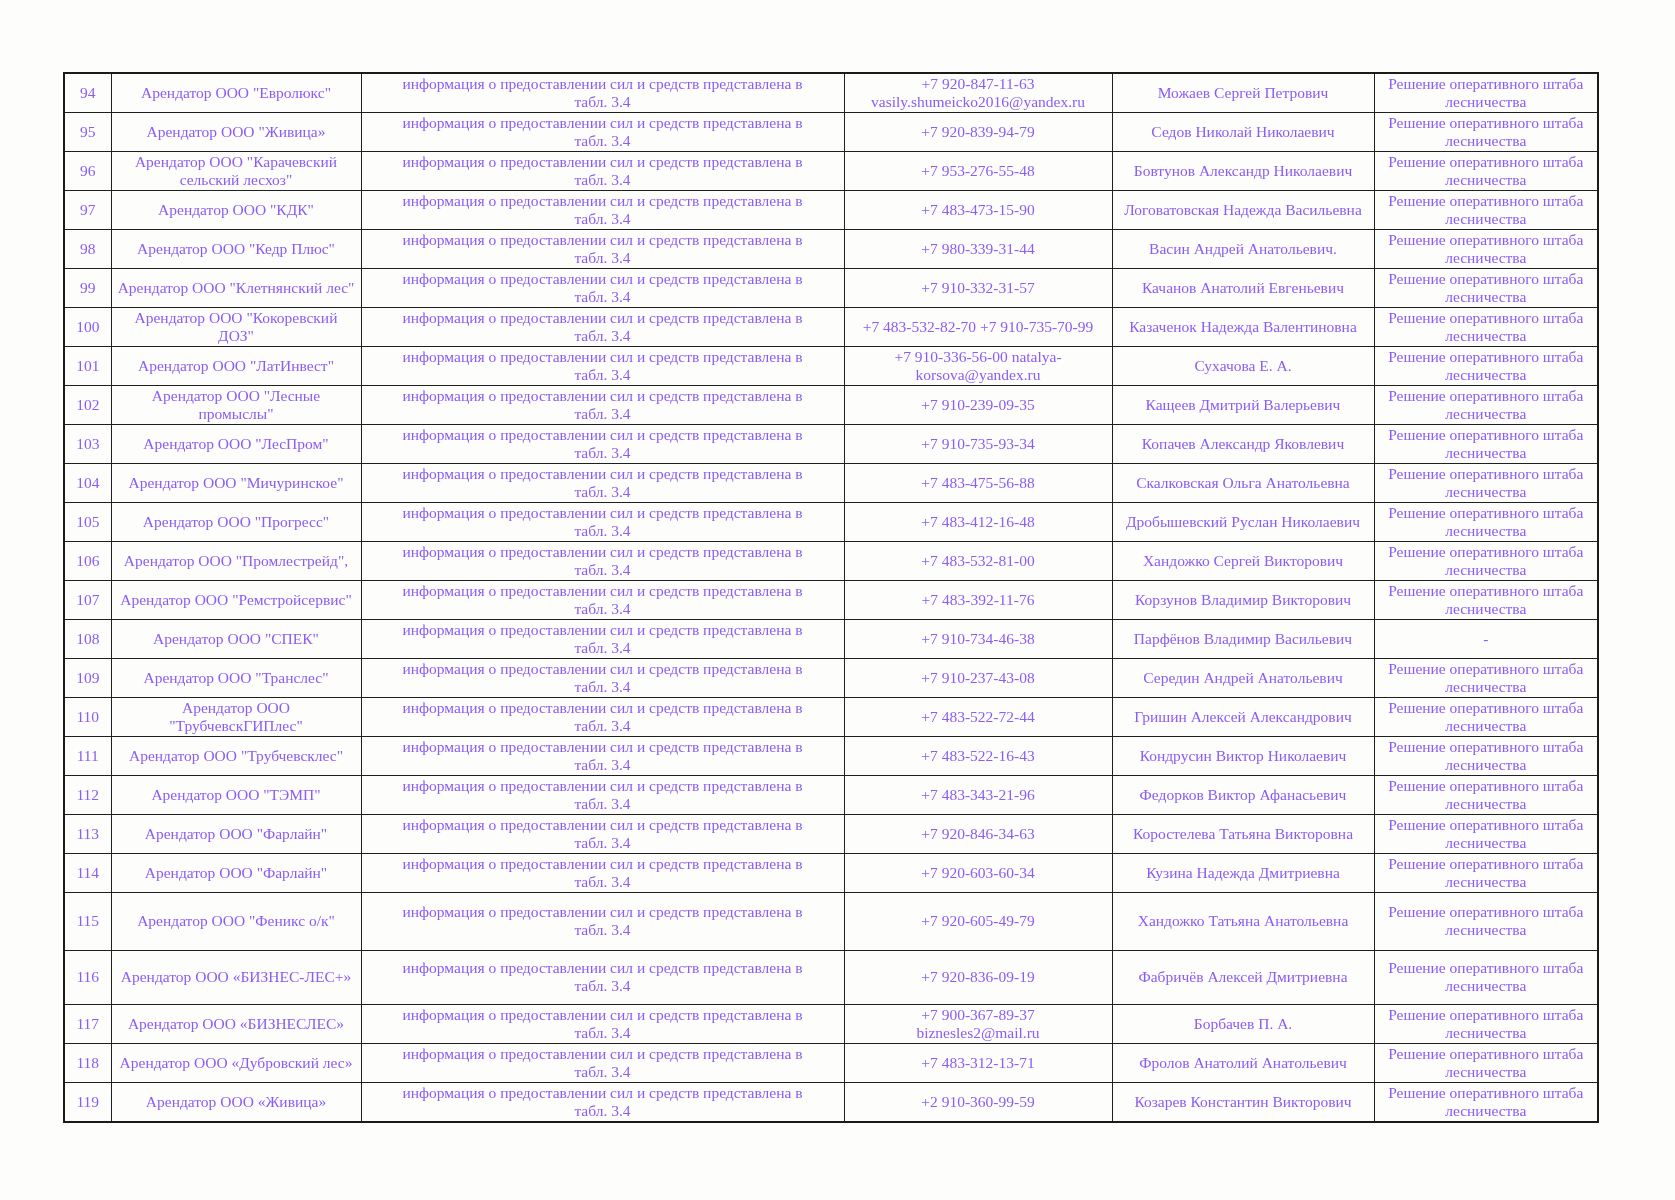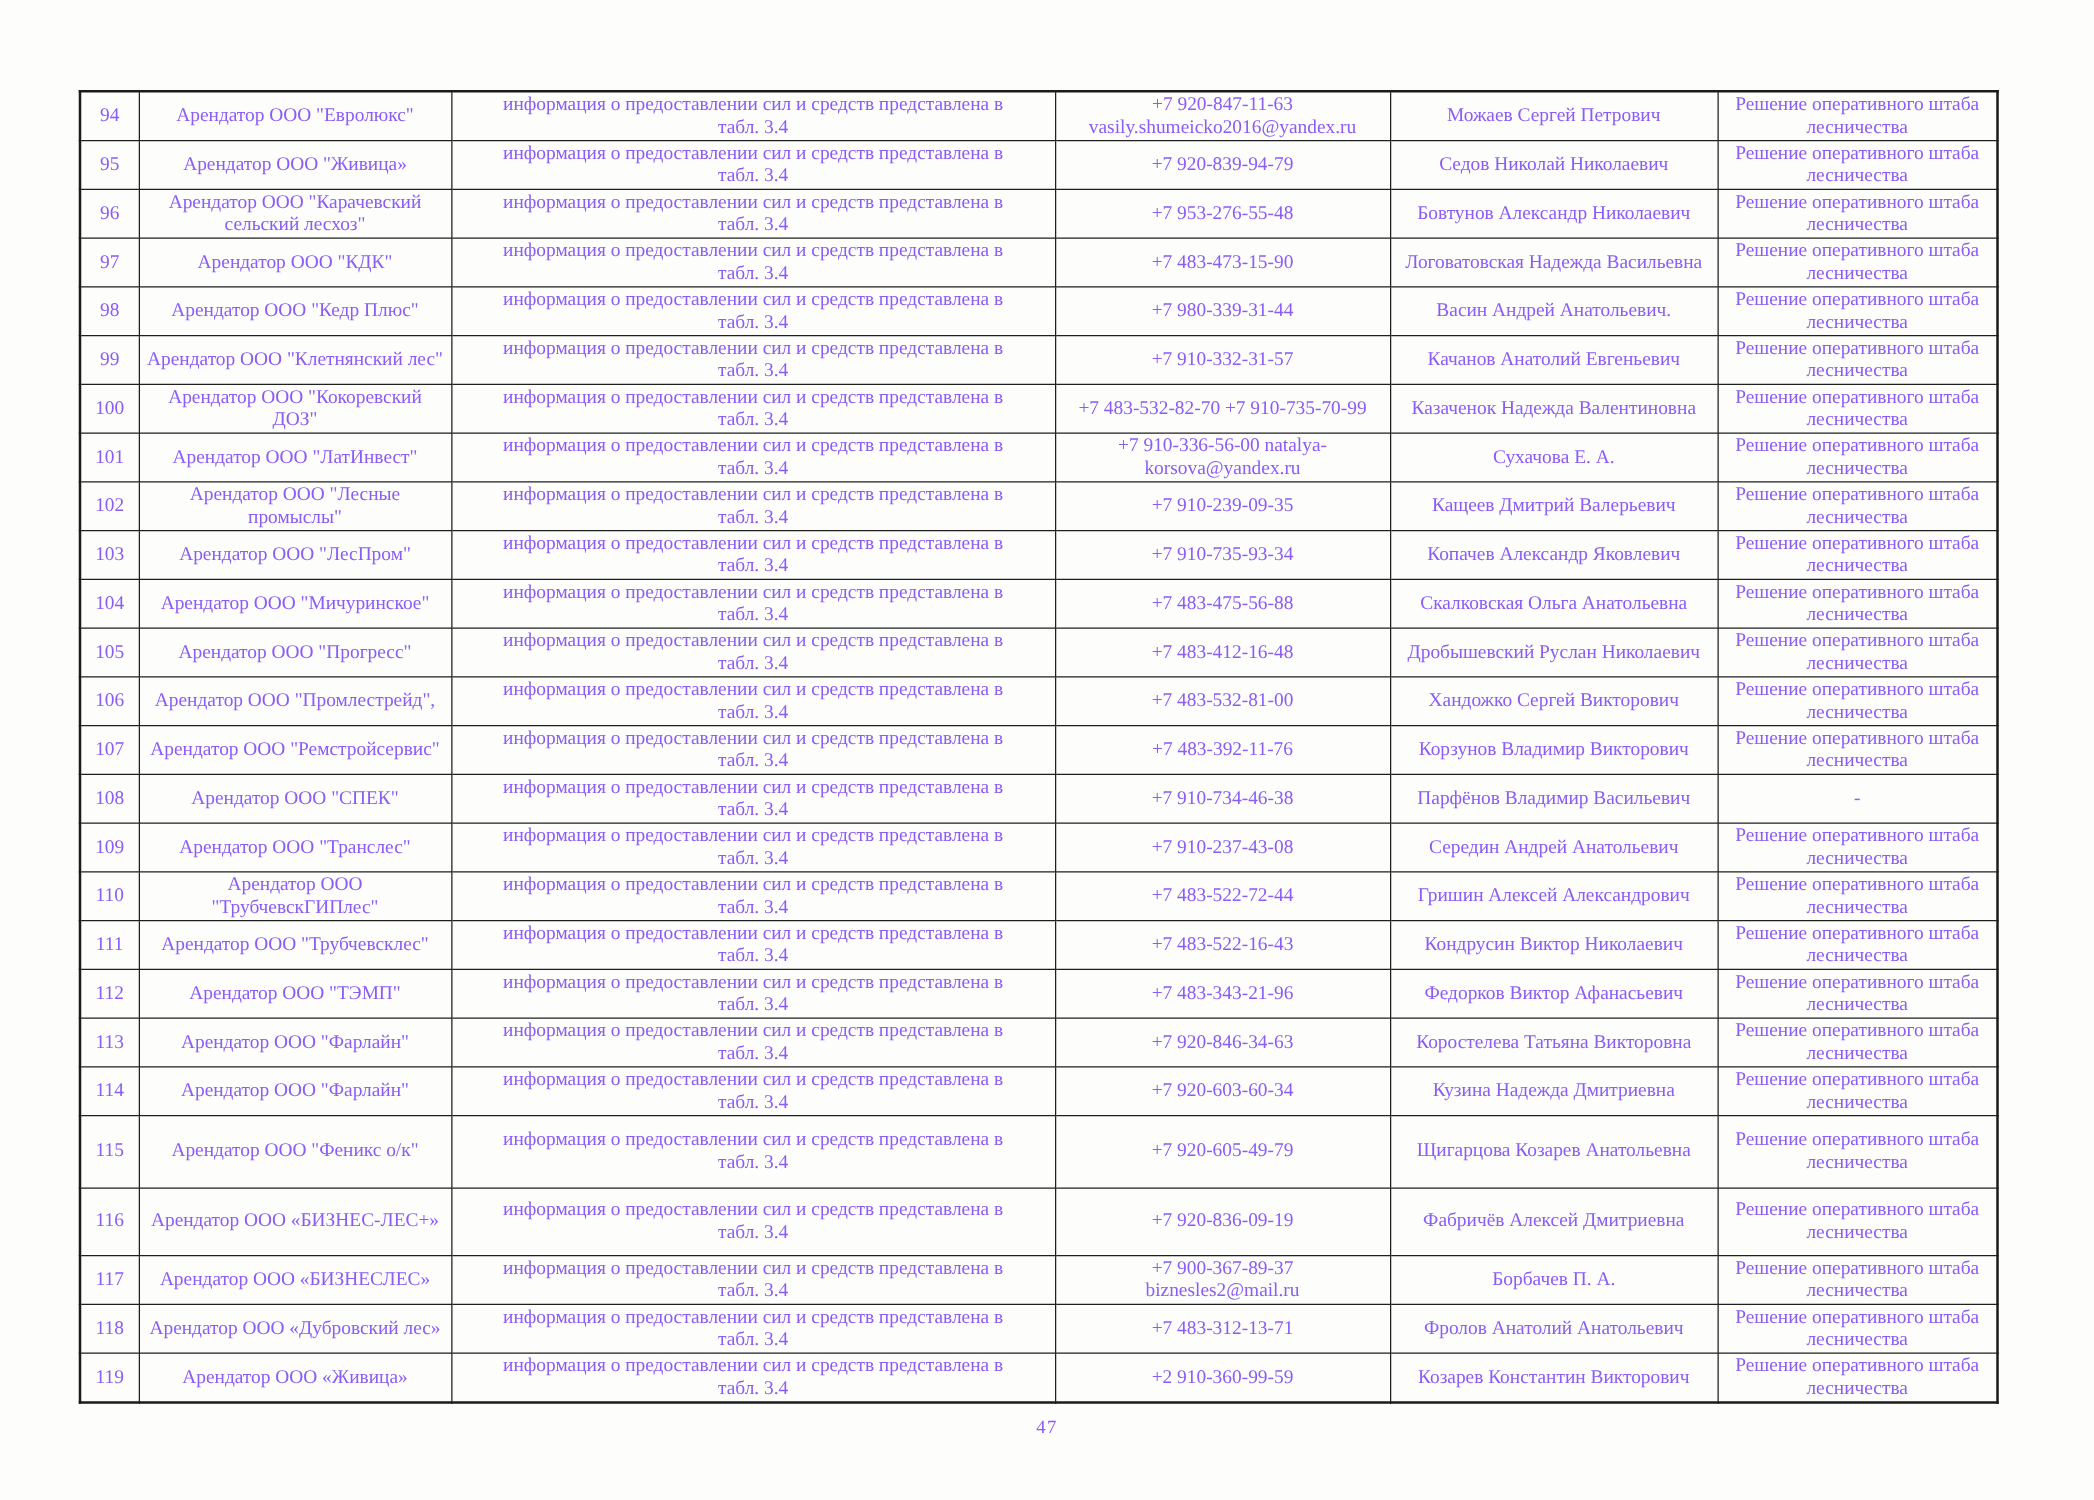--- a/index.html
+++ b/index.html
@@ -463,21 +463,21 @@
             <div class="wrap-tenant">Арендатор ООО "Феникс о/к"</div>
           </td>
           <td class="c-info">
             <div>информация о предоставлении сил и средств представлена в</div>
             <div>табл. 3.4</div>
           </td>
           <td class="c-contact">
             <div>+7 920-605-49-79</div>
           </td>
           <td class="c-person">
-            <div class="wrap-person">Щигарцова Козарев Анатольевна</div>
+            <div class="wrap-person">Хандожко Татьяна Анатольевна</div>
           </td>
           <td class="c-decision">
             <div class="wrap-decision">Решение оперативного штаба лесничества</div>
           </td>
         </tr>
         <tr>
           <td class="c-num">116</td>
           <td class="c-tenant">
             <div class="wrap-tenant">Арендатор ООО «БИЗНЕС-ЛЕС+»</div>
           </td>
@@ -548,14 +548,13 @@
           </td>
           <td class="c-person">
             <div class="wrap-person">Козарев Константин Викторович</div>
           </td>
           <td class="c-decision">
             <div class="wrap-decision">Решение оперативного штаба лесничества</div>
           </td>
         </tr>
       </tbody>
   </table>
-  <div class="page-num">47</div>
 </div>
 
 </body></html>

